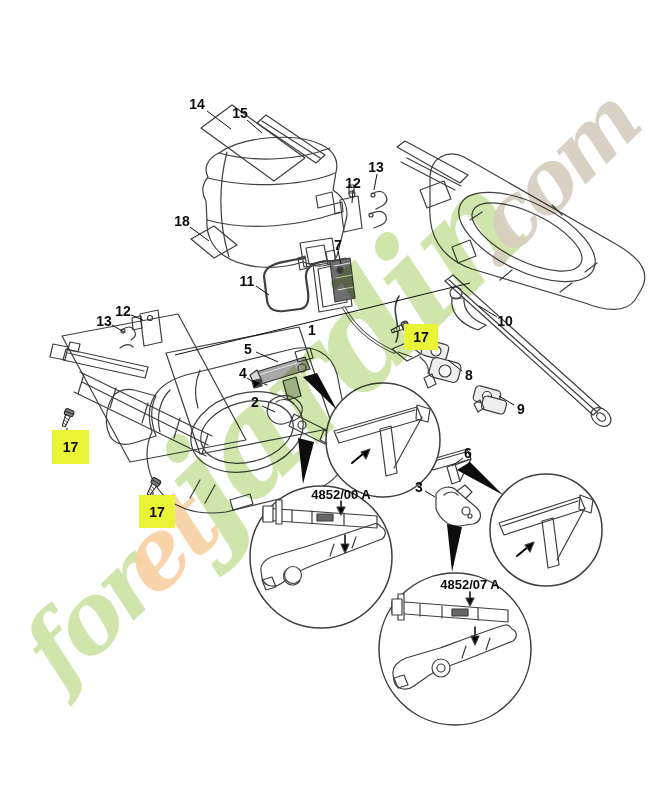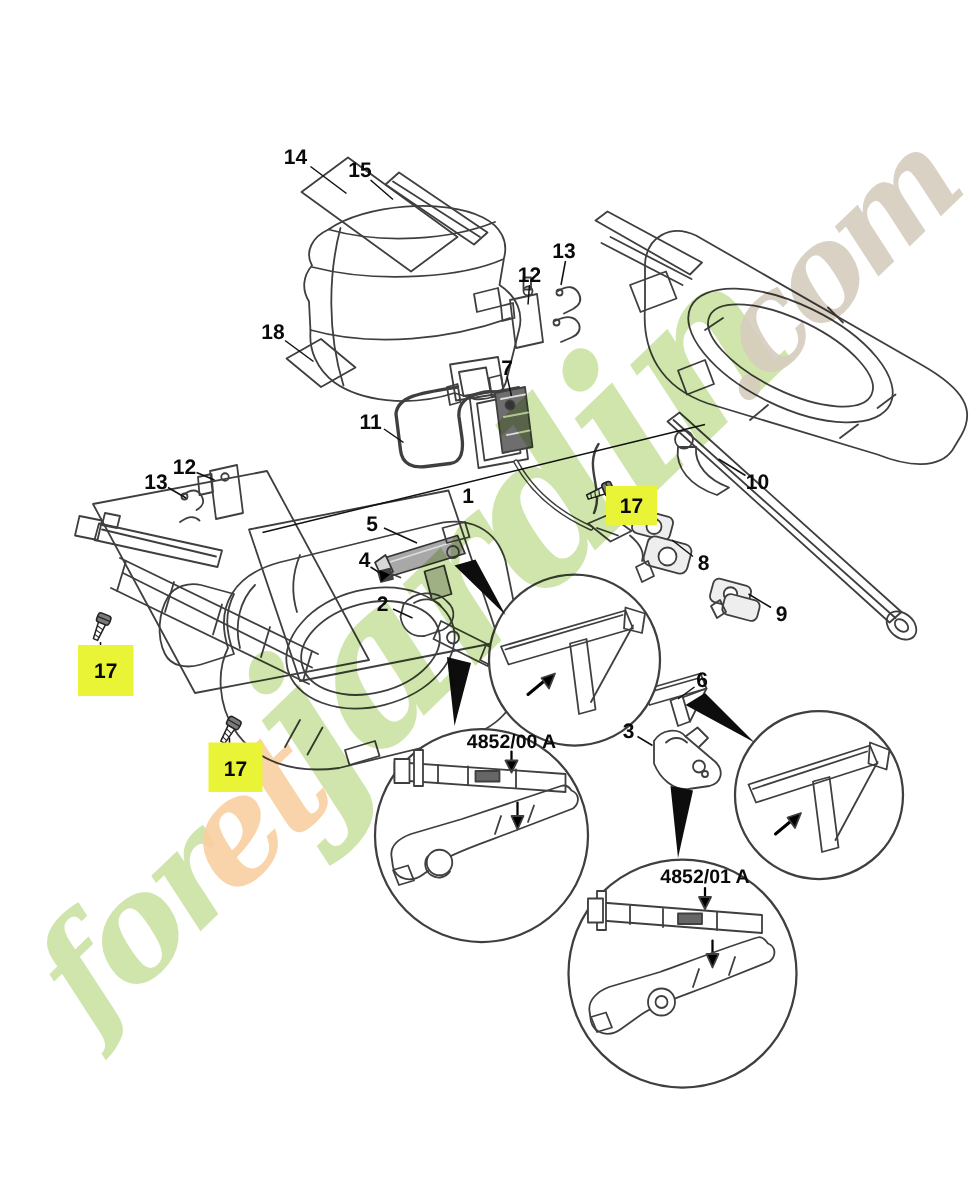--- a/index.html
+++ b/index.html
@@ -358,15 +358,15 @@
       <div class="part-label" style="left: 243px; top: 373px;">4</div>
       <div class="part-label" style="left: 255px; top: 402px;">2</div>
       <div class="part-label" style="left: 469px; top: 375px;">8</div>
       <div class="part-label" style="left: 521px; top: 409px;">9</div>
       <div class="part-label" style="left: 468px; top: 453px;">6</div>
       <div class="part-label" style="left: 419px; top: 487px;">3</div>
       <div class="part-label highlight" style="left: 52px; top: 430px; width: 37px; height: 34px; background: rgb(233, 244, 54);">17</div>
       <div class="part-label highlight" style="left: 139px; top: 495px; width: 36px; height: 33px; background: rgb(233, 244, 54);">17</div>
       <div class="part-label highlight" style="left: 404px; top: 324px; width: 34px; height: 26px; background: rgb(233, 244, 54);">17</div>
       <div class="part-label small" style="left: 341px; top: 494px;">4852/00 A</div>
-      <div class="part-label small" style="left: 470px; top: 584px;">4852/01 A</div>
+      <div class="part-label small" style="left: 470px; top: 584px;">4852/07 A</div>
     </div>
 </div>
 
 </body></html>

